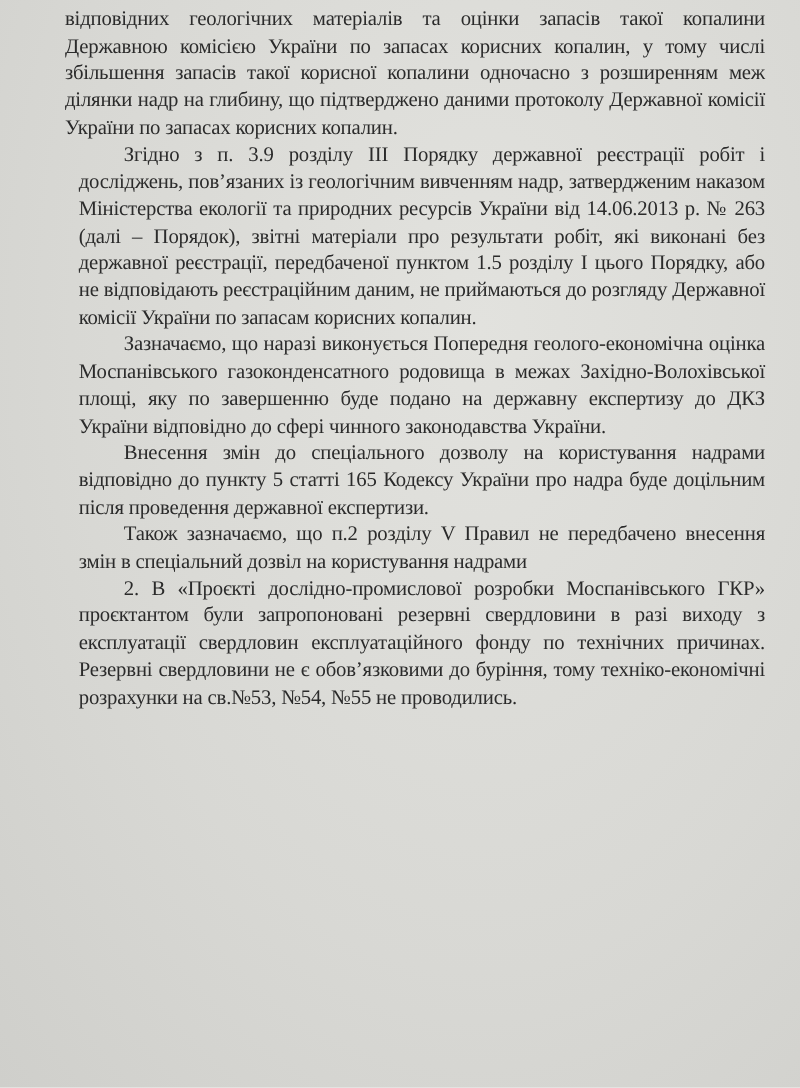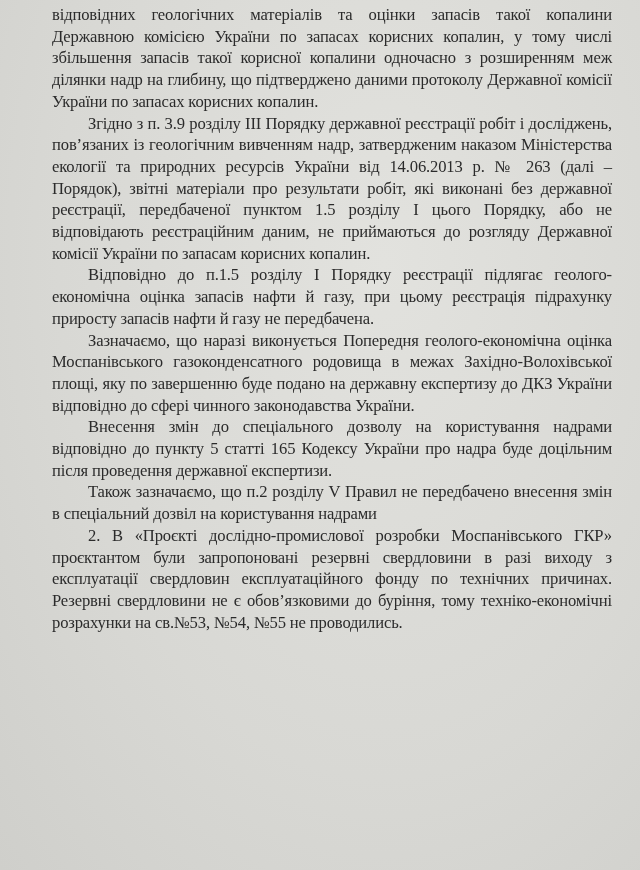--- a/index.html
+++ b/index.html
@@ -16,28 +16,27 @@
   }
   .text {
     position: absolute;
     left: 52px; right: 28px; top: 4px;
     font-size: 16.6px;
     line-height: 21.7px;
     text-align: justify;
     letter-spacing: -0.15px;
   }
   .text p { margin: 0; }
-  .text p.indent { text-indent: 36px; }
+  .text p.indent { text-indent: 36px; margin-left: 11px; }
 </style>
 </head>
 <body>
 
 <div class="page">
   <div class="text">
     <p>відповідних геологічних матеріалів та оцінки запасів такої копалини Державною комісією України по запасах корисних копалин, у тому числі збільшення запасів такої корисної копалини одночасно з розширенням меж ділянки надр на глибину, що підтверджено даними протоколу Державної комісії України по запасах корисних копалин.</p>
     <p class="indent">Згідно з п. 3.9 розділу III Порядку державної реєстрації робіт і досліджень, пов’язаних із геологічним вивченням надр, затвердженим наказом Міністерства екології та природних ресурсів України від 14.06.2013 р. № 263 (далі – Порядок), звітні матеріали про результати робіт, які виконані без державної реєстрації, передбаченої пунктом 1.5 розділу I цього Порядку, або не відповідають реєстраційним даним, не приймаються до розгляду Державної комісії України по запасам корисних копалин.</p>
-    <p class="indent">Відповідно до п.1.5 розділу I Порядку реєстрації підлягає геолого-економічна оцінка запасів нафти й газу, при цьому реєстрація підрахунку приросту запасів нафти й газу не передбачена.</p>
     <p class="indent">Зазначаємо, що наразі виконується Попередня геолого-економічна оцінка Моспанівського газоконденсатного родовища в межах Західно-Волохівської площі, яку по завершенню буде подано на державну експертизу до ДКЗ України відповідно до сфері чинного законодавства України.</p>
     <p class="indent">Внесення змін до спеціального дозволу на користування надрами відповідно до пункту 5 статті 165 Кодексу України про надра буде доцільним після проведення державної експертизи.</p>
     <p class="indent">Також зазначаємо, що п.2 розділу V Правил не передбачено внесення змін в спеціальний дозвіл на користування надрами</p>
     <p class="indent">2. В «Проєкті дослідно-промислової розробки Моспанівського ГКР» проєктантом були запропоновані резервні свердловини в разі виходу з експлуатації свердловин експлуатаційного фонду по технічних причинах. Резервні свердловини не є обов’язковими до буріння, тому техніко-економічні розрахунки на св.№53, №54, №55 не проводились.</p>
   </div>
 </div>
 
 </body></html>

